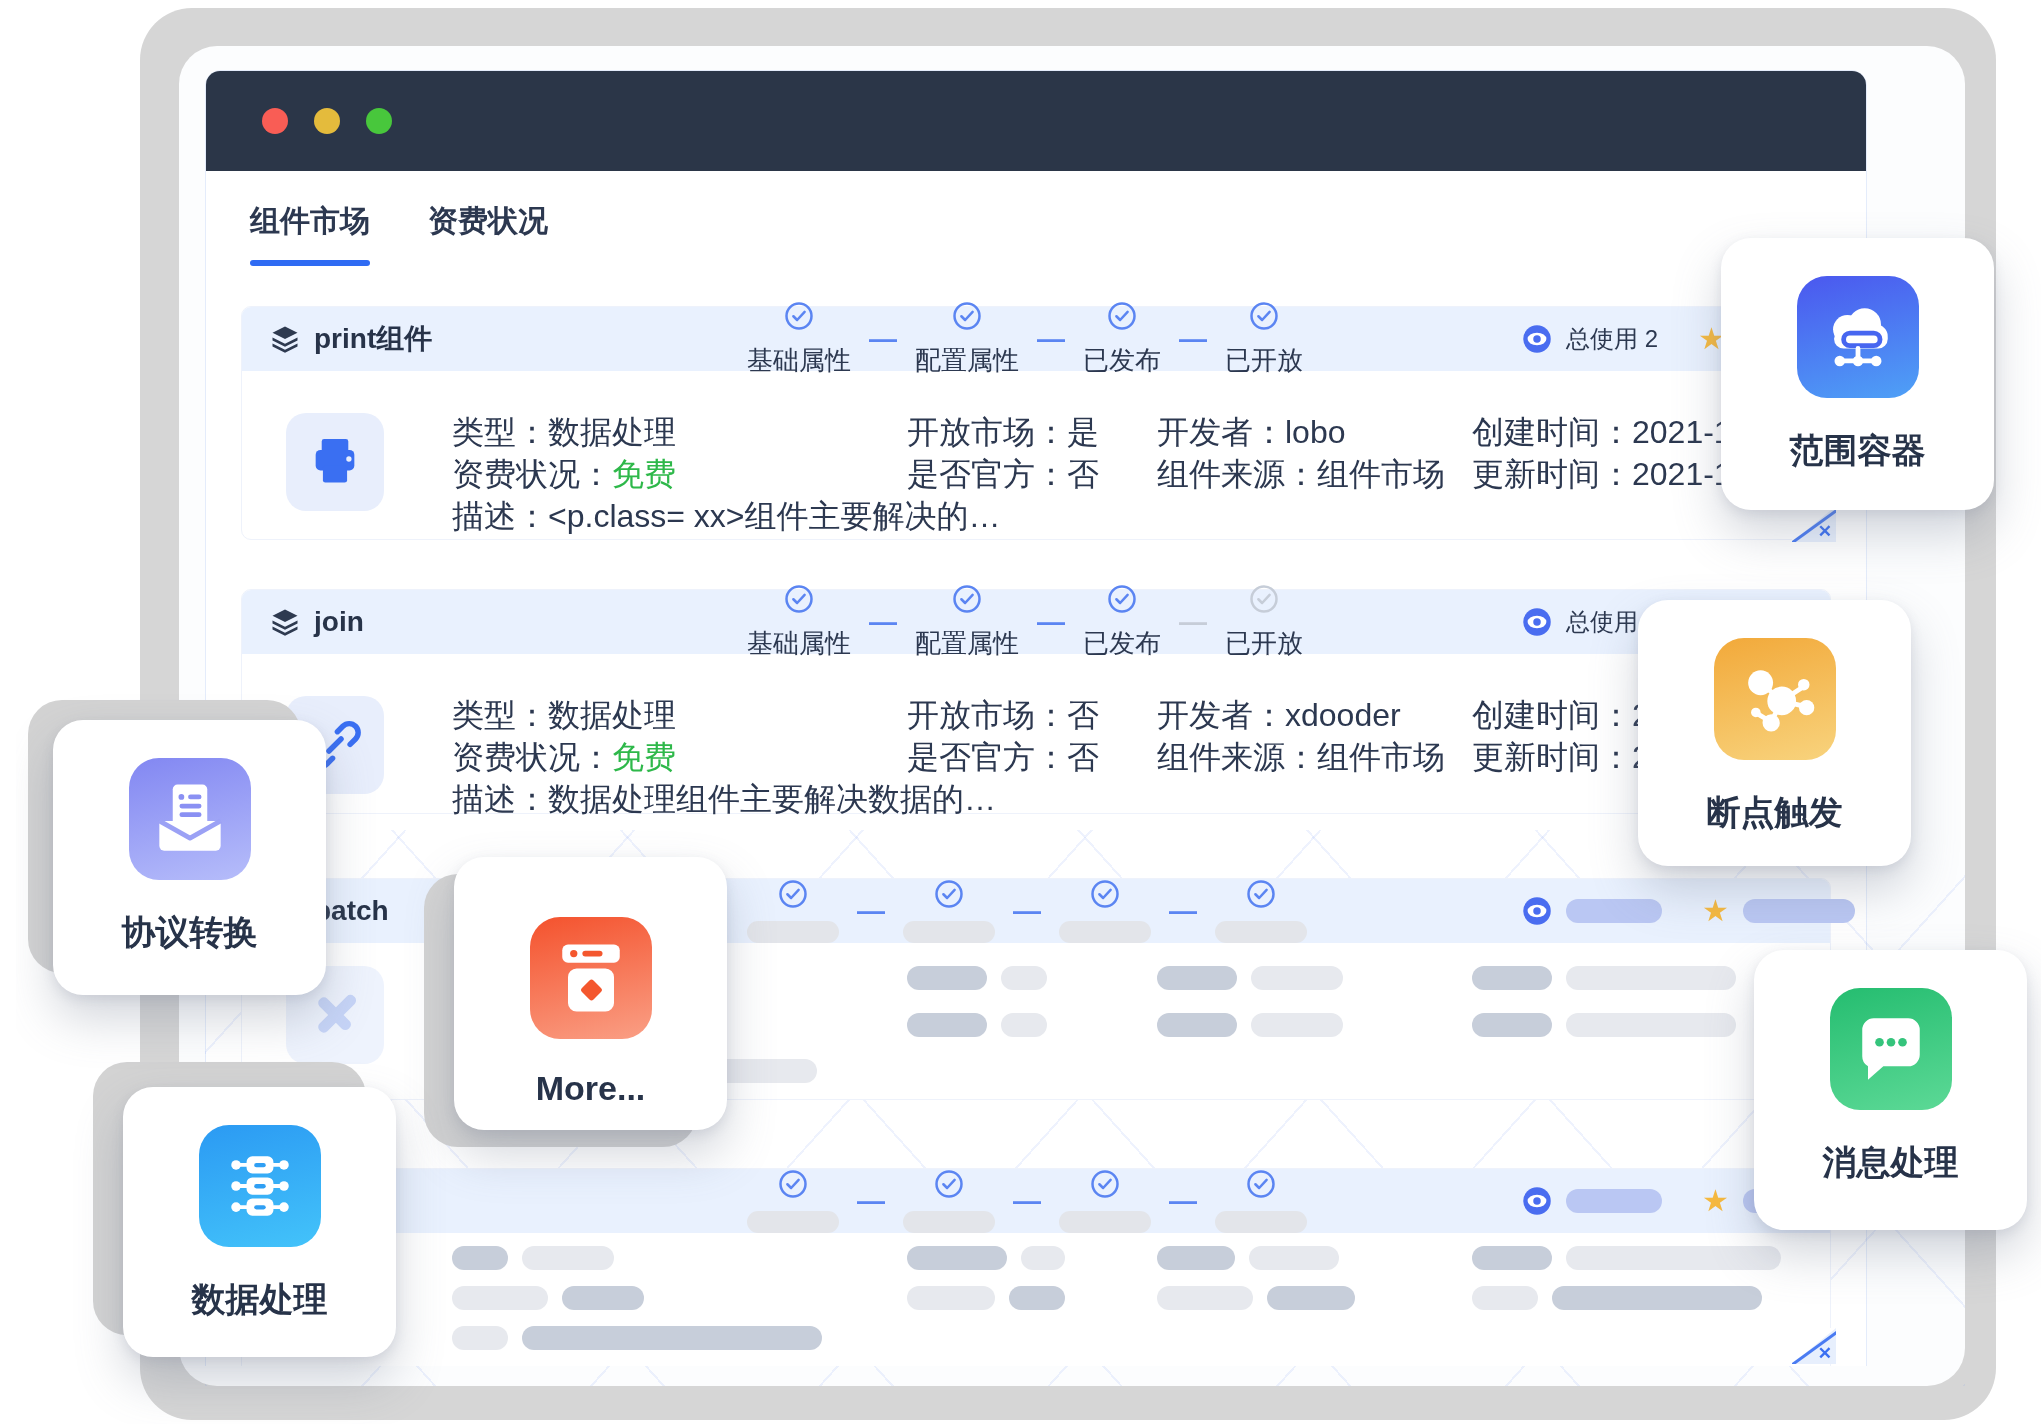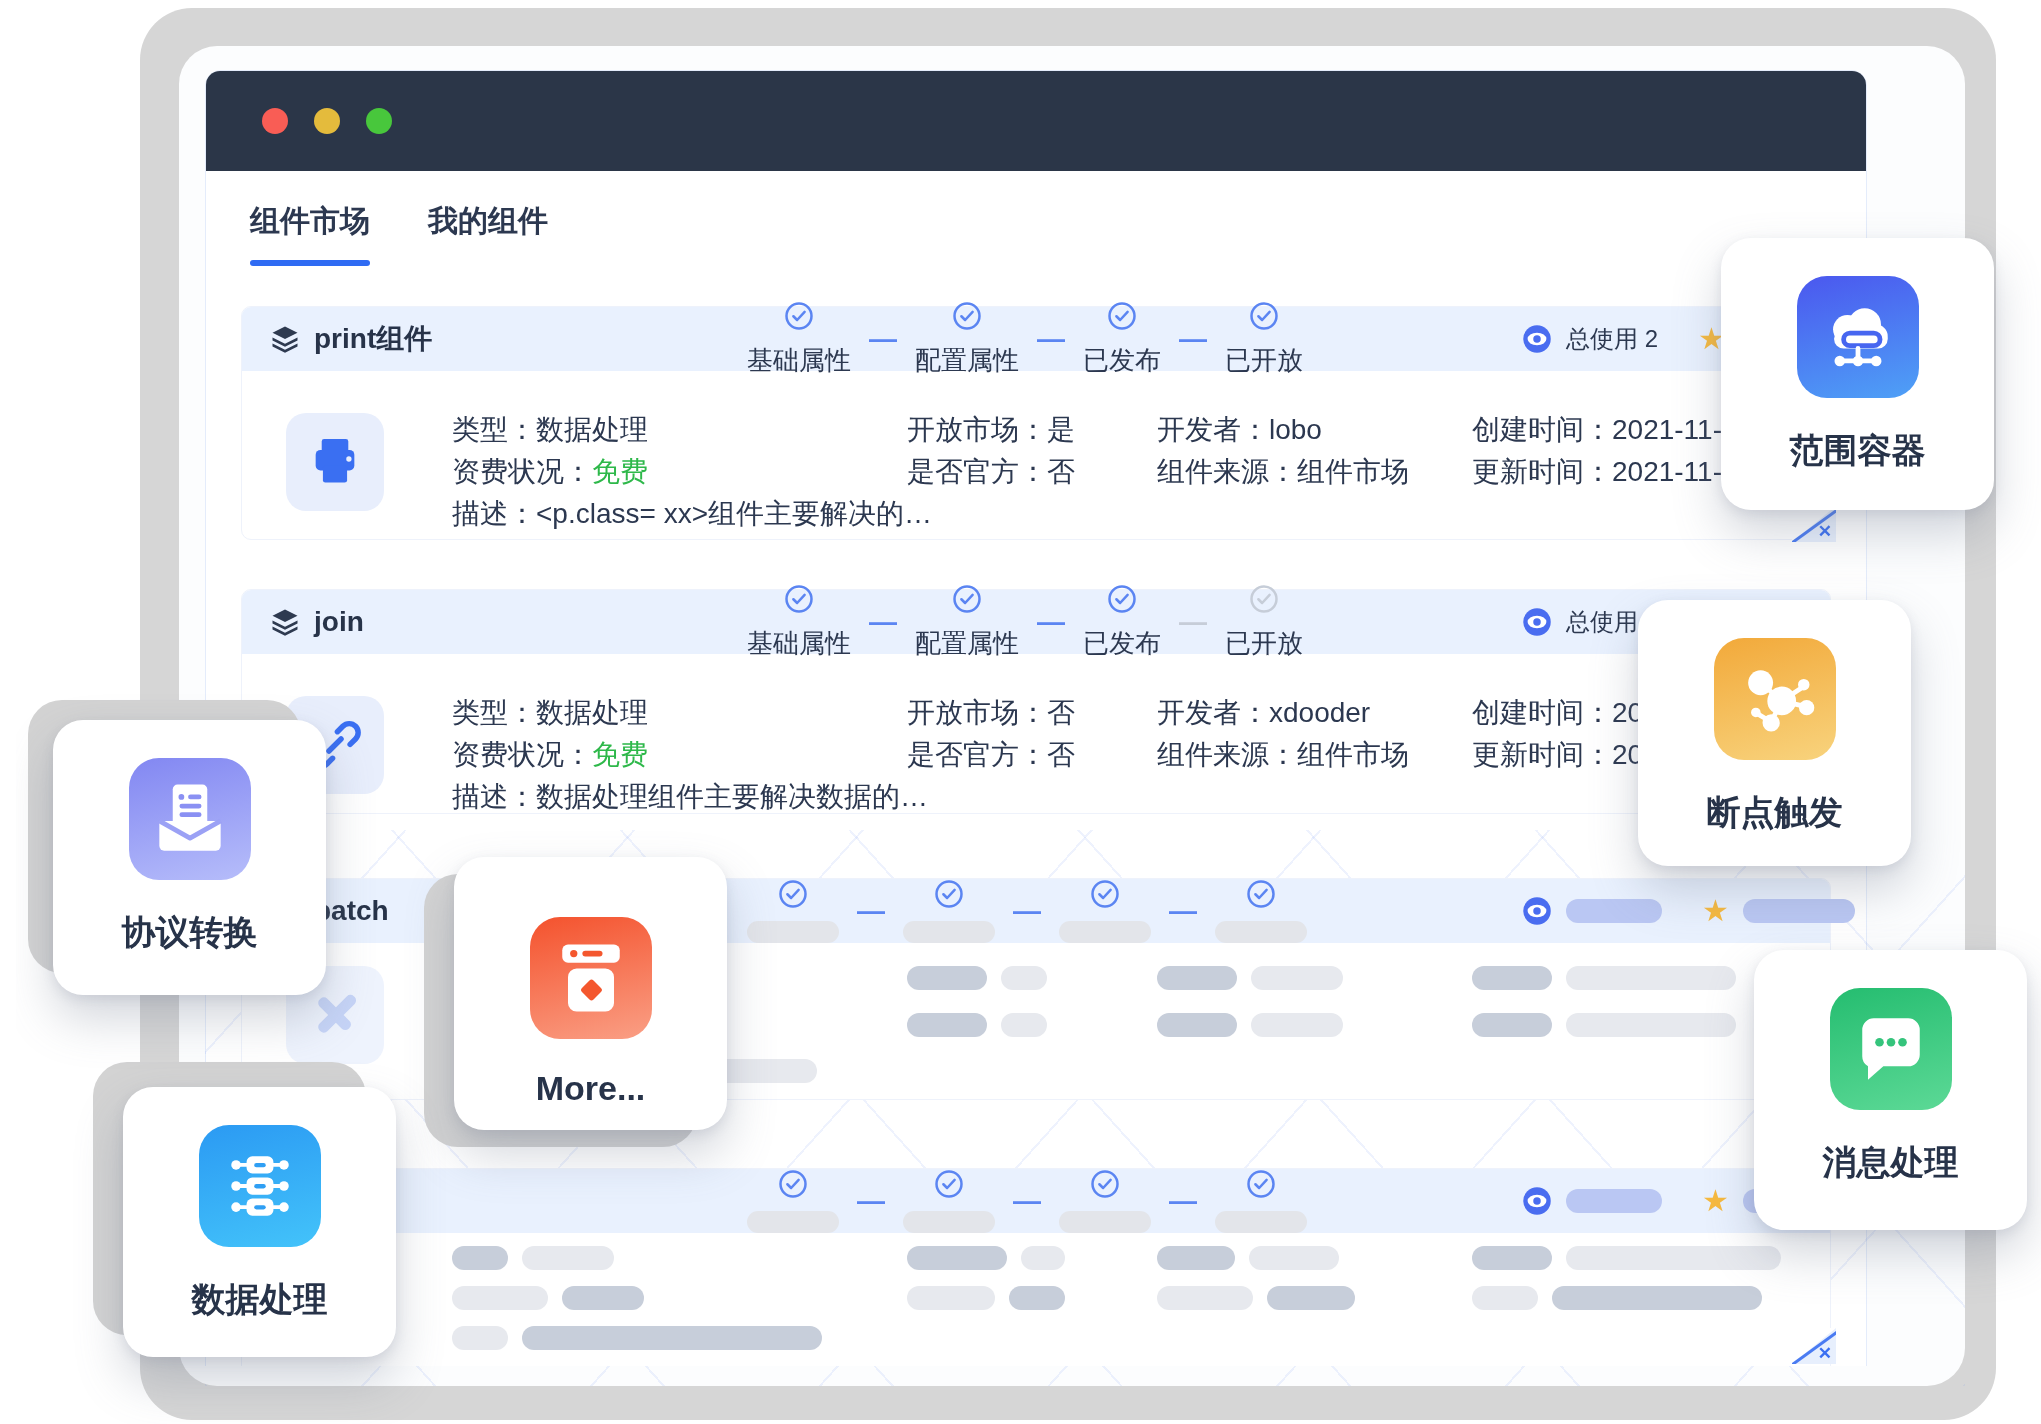--- a/index.html
+++ b/index.html
@@ -46,21 +46,21 @@
   .meta { position:absolute; left:1280px; top:0; height:64px; display:flex; align-items:center; gap:14px; }
   .eye { width:30px; height:30px; }
   .musage { font-size:24px; color:#2c3850; white-space:nowrap;text-align:center; }
   .star { color:#f6b93f; font-size:30px; margin-left:26px; line-height:1; }
   .mrating { font-size:24px; color:#2c3850; white-space:nowrap; }
 
   .tile { position:absolute; left:44px; top:106px; width:98px; height:98px; border-radius:20px;
     background:#e8eefc; display:flex; align-items:center; justify-content:center; }
   .tile.faded { background:#eef3fd; top:87px; }
 
-  .frow { position:absolute; font-size:28px; color:#2c3850; white-space:nowrap; }
+  .frow { position:absolute; font-size:32px; color:#2c3850; white-space:nowrap; }
   .frow .green { color:#2eb84a; }
   .c1 { left:210px; } .c2 { left:665px; } .c3 { left:915px; } .c4 { left:1230px; }
   .r1 { top:104px; } .r2 { top:146px; } .r3 { top:188px; }
 
   
   .spill { width:92px; height:22px; border-radius:11px; background:#e3e5ea; }
   .mpill { width:96px; height:24px; border-radius:12px; background:#bac7f3; }
   .skrow { position:absolute; display:flex; gap:14px; align-items:center; }
   .pd { height:24px; border-radius:12px; background:#c7ceda; }
   .pl { height:24px; border-radius:12px; background:#e7e9ee; }
@@ -119,21 +119,21 @@
     <div class="titlebar">
       <span class="dot red"></span>
       <span class="dot yellow"></span>
       <span class="dot green"></span>
     </div>
     <div class="tabs">
       <div class="tab">
         <span>组件市场</span>
         <i class="underline"></i>
       </div>
-      <div class="tab">我的组件</div>
+      <div class="tab">资费状况</div>
     </div>
   </div>
 
   <div class="watermark"></div>
 
   <div class="card" style="top:306px;height:234px;">
     <div class="chead">
       <svg class="layers" viewBox="0 0 24 24" fill="currentColor">
           <use href="#ic-layers"></use>
         </svg>

